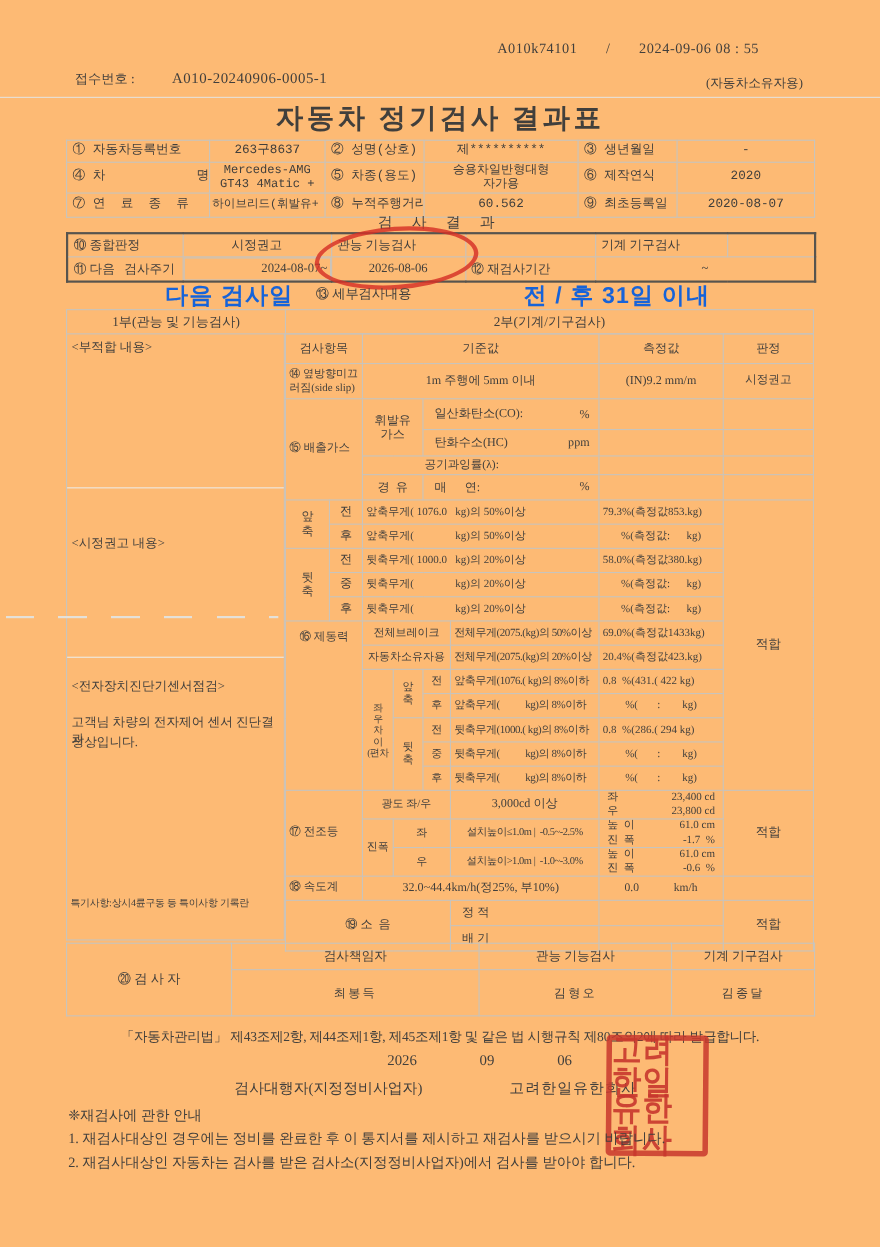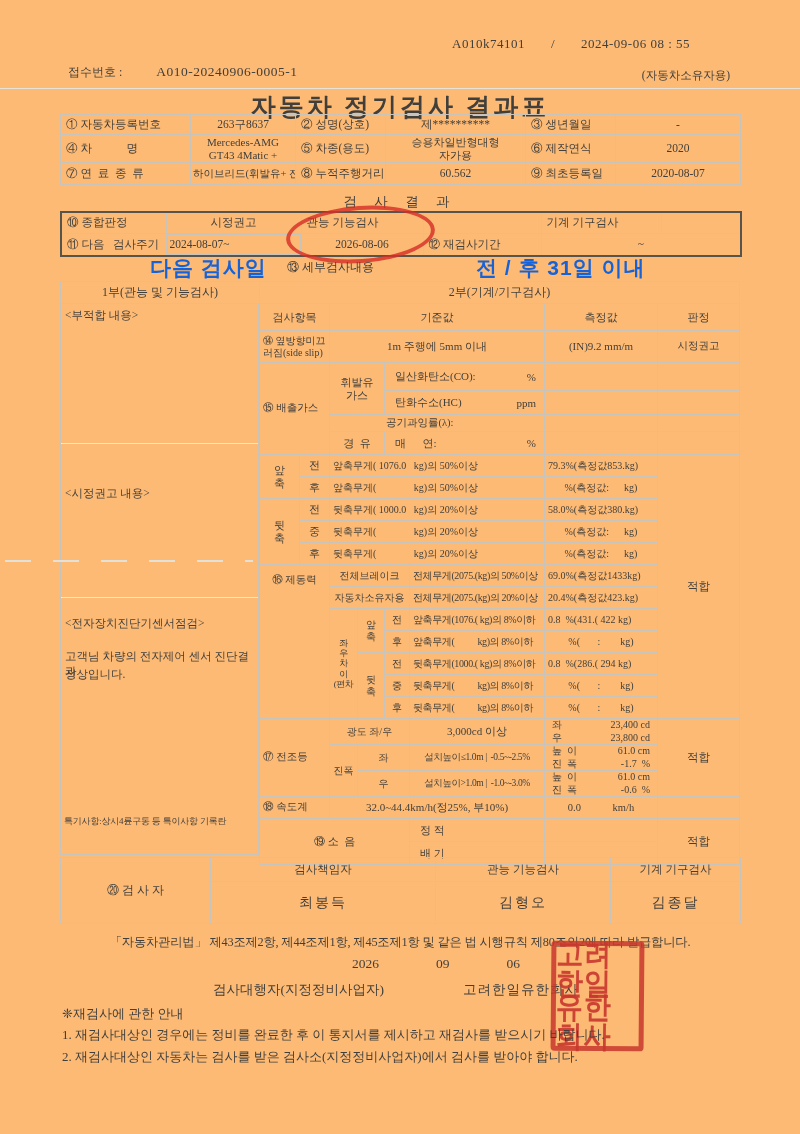--- a/index.html
+++ b/index.html
@@ -22,27 +22,27 @@
   
   .hdr-code { top:36px; left:452px; font-size:13px; letter-spacing:0.5px; }
   .hdr-code span { margin-right:26px; }
   .receipt { top:62px; left:68px; }
   .receipt .rl { font-size:12px; }
   .receipt .rn { font-size:13.5px; margin-left:30px; letter-spacing:0.5px; }
   .copynote { top:68px; right:70px; font-size:11.5px; }
   .hairline { top:88px; left:0; width:800px; border-top:1px solid #e6e2db; }
   .doc-title { top:90px; left:0; width:800px; text-align:center; font-size:25px; font-weight:bold; letter-spacing:3px; }
   
-  .veh { top:114px; left:60px; }
+  .veh { top:127px; left:60px;font-family:Liberation Mono, monospace; }
   .veh td { font-size:11.5px; line-height:1.1; }
   
   .res-title { top:193px; left:0; width:800px; text-align:center; font-size:13.5px; letter-spacing:7px; }
   .res { top:211px; left:60px; border:2px solid #57544e; }
   .res td { font-size:11.5px; height:21px; }
-  .flexdate { display:flex; justify-content:flex-start; align-items:center; }
+  .flexdate { display:flex; justify-content:flex-end; align-items:center; }
   
   .blue-note { color:#1663d9; font-weight:bold; font-size:21px; letter-spacing:1px; font-family:"Liberation Sans","DejaVu Sans",sans-serif; }
   .note-next { top:254px; left:150px; }
   .note-detail { top:259px; left:287px; font-size:12px; }
   .note-window { top:254px; left:476px; }
   .red-ellipse { top:206px; left:286px; width:149px; height:57px; border:4px solid rgba(213,48,38,0.82); border-radius:50%; transform:rotate(-4deg); }
   
   .parts { top:281px; left:60px; width:680px; height:23px; display:flex; border:1px solid #c8c4bc; }
   .parts > div { display:flex; align-items:center; justify-content:center; font-size:12px; }
   .part1 { width:199px; border-right:1px solid #c8c4bc; }
@@ -58,21 +58,21 @@
   .ucell { position:relative; text-align:left; }
   .ucell .ul { padding-left:8px; font-size:11px; }
   .ucell .uu { position:absolute; right:8px; top:50%; transform:translateY(-50%); font-size:11px; }
   .vtext { font-size:9px; line-height:1.15; padding:0; letter-spacing:-0.5px; }
   .m { font-size:10px; white-space:pre; text-align:left; padding-left:3px; }
   .mc { font-size:10px; white-space:pre; }
   .itemtop { vertical-align:top; padding-top:9px; }
   
   .insp { top:857px; left:60px; }
   .insp .role td { height:24px; font-size:11.5px; }
-  .insp .nm td { height:42px; font-size:14px; letter-spacing:2px; }
+  .insp .nm td { height:42px; font-size:11px; letter-spacing:2px; }
   
   .legal { top:934px; left:0; width:800px; text-align:center; font-size:12.3px; letter-spacing:-0.2px; }
   .daterow { top:956px; left:352px; width:168px; display:flex; justify-content:space-between; font-size:13.5px; }
   .agent-label { top:981px; left:213px; font-size:13.5px; }
   .agent-name { top:981px; left:463px; font-size:13.5px; letter-spacing:1px; }
   .guide-title { top:1005px; left:62px; font-size:13px; }
   .guide1 { top:1026px; left:62px; font-size:13px; }
   .guide2 { top:1048px; left:62px; font-size:13px; }
   .stamp { top:941px; left:551px; width:93px; height:110px; border:5px solid rgba(200,55,45,0.85); border-radius:4px;
            display:flex; flex-direction:column; align-items:center; justify-content:center; transform:rotate(0.5deg); }

